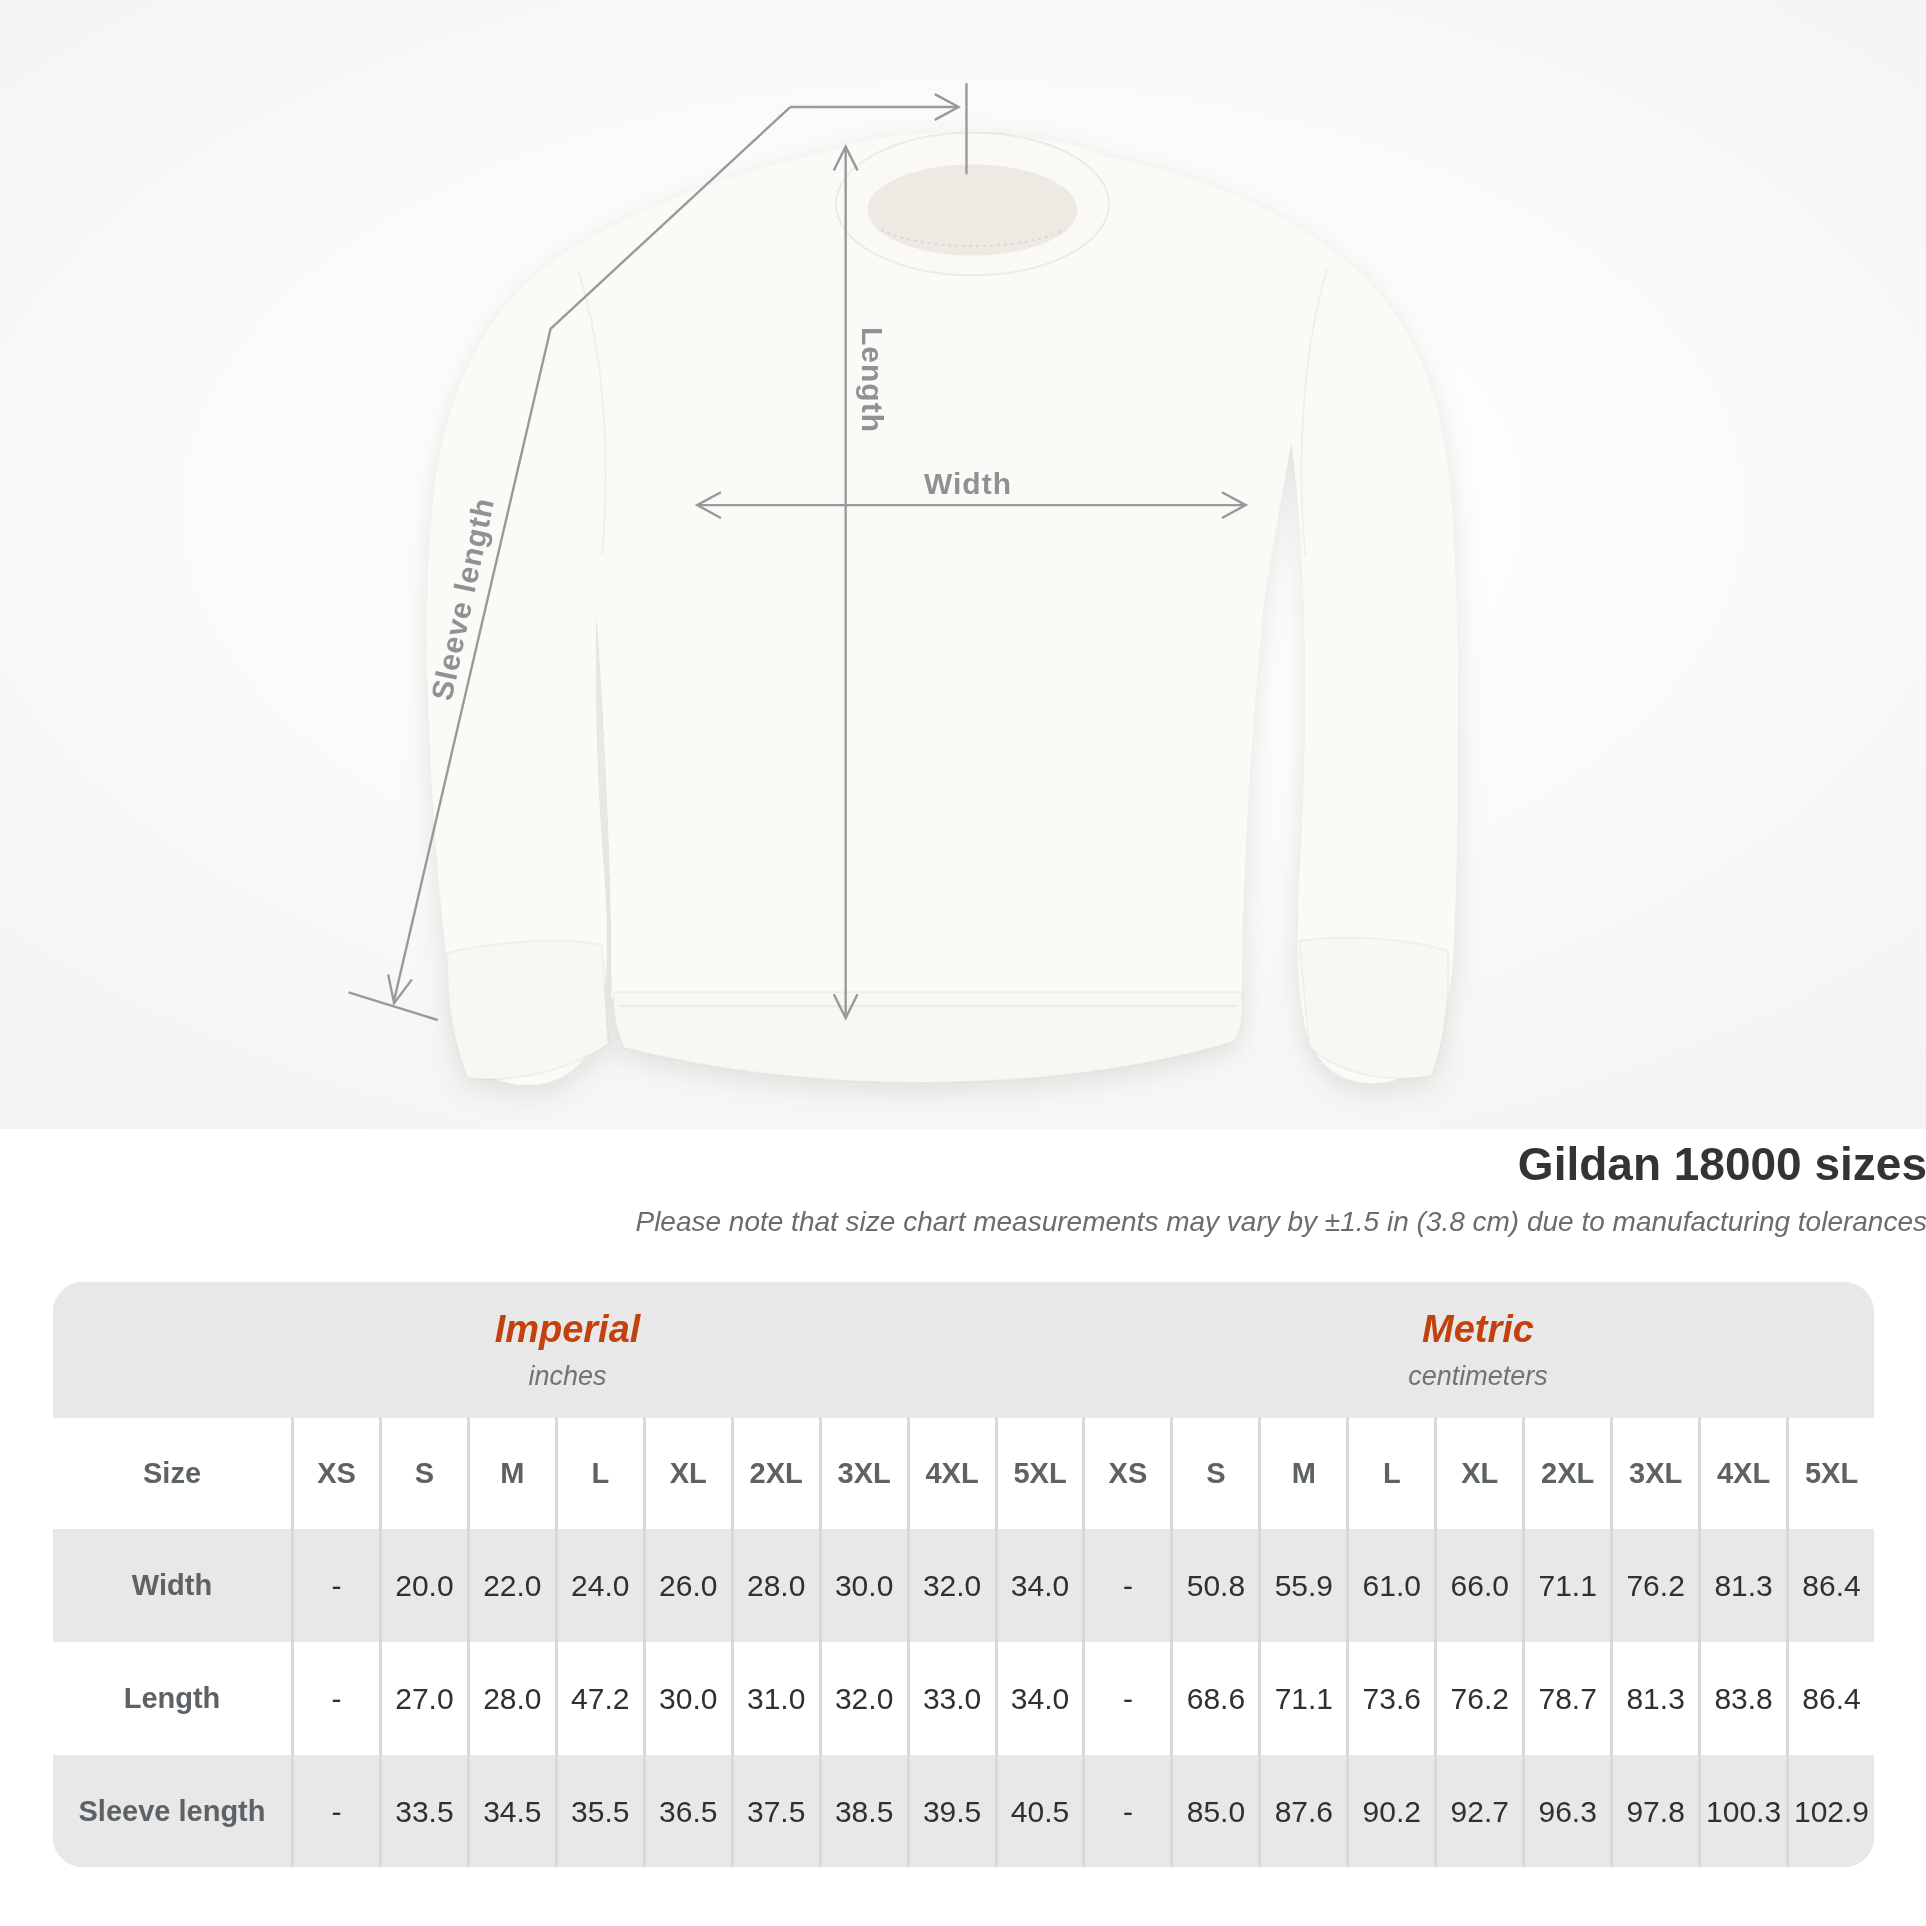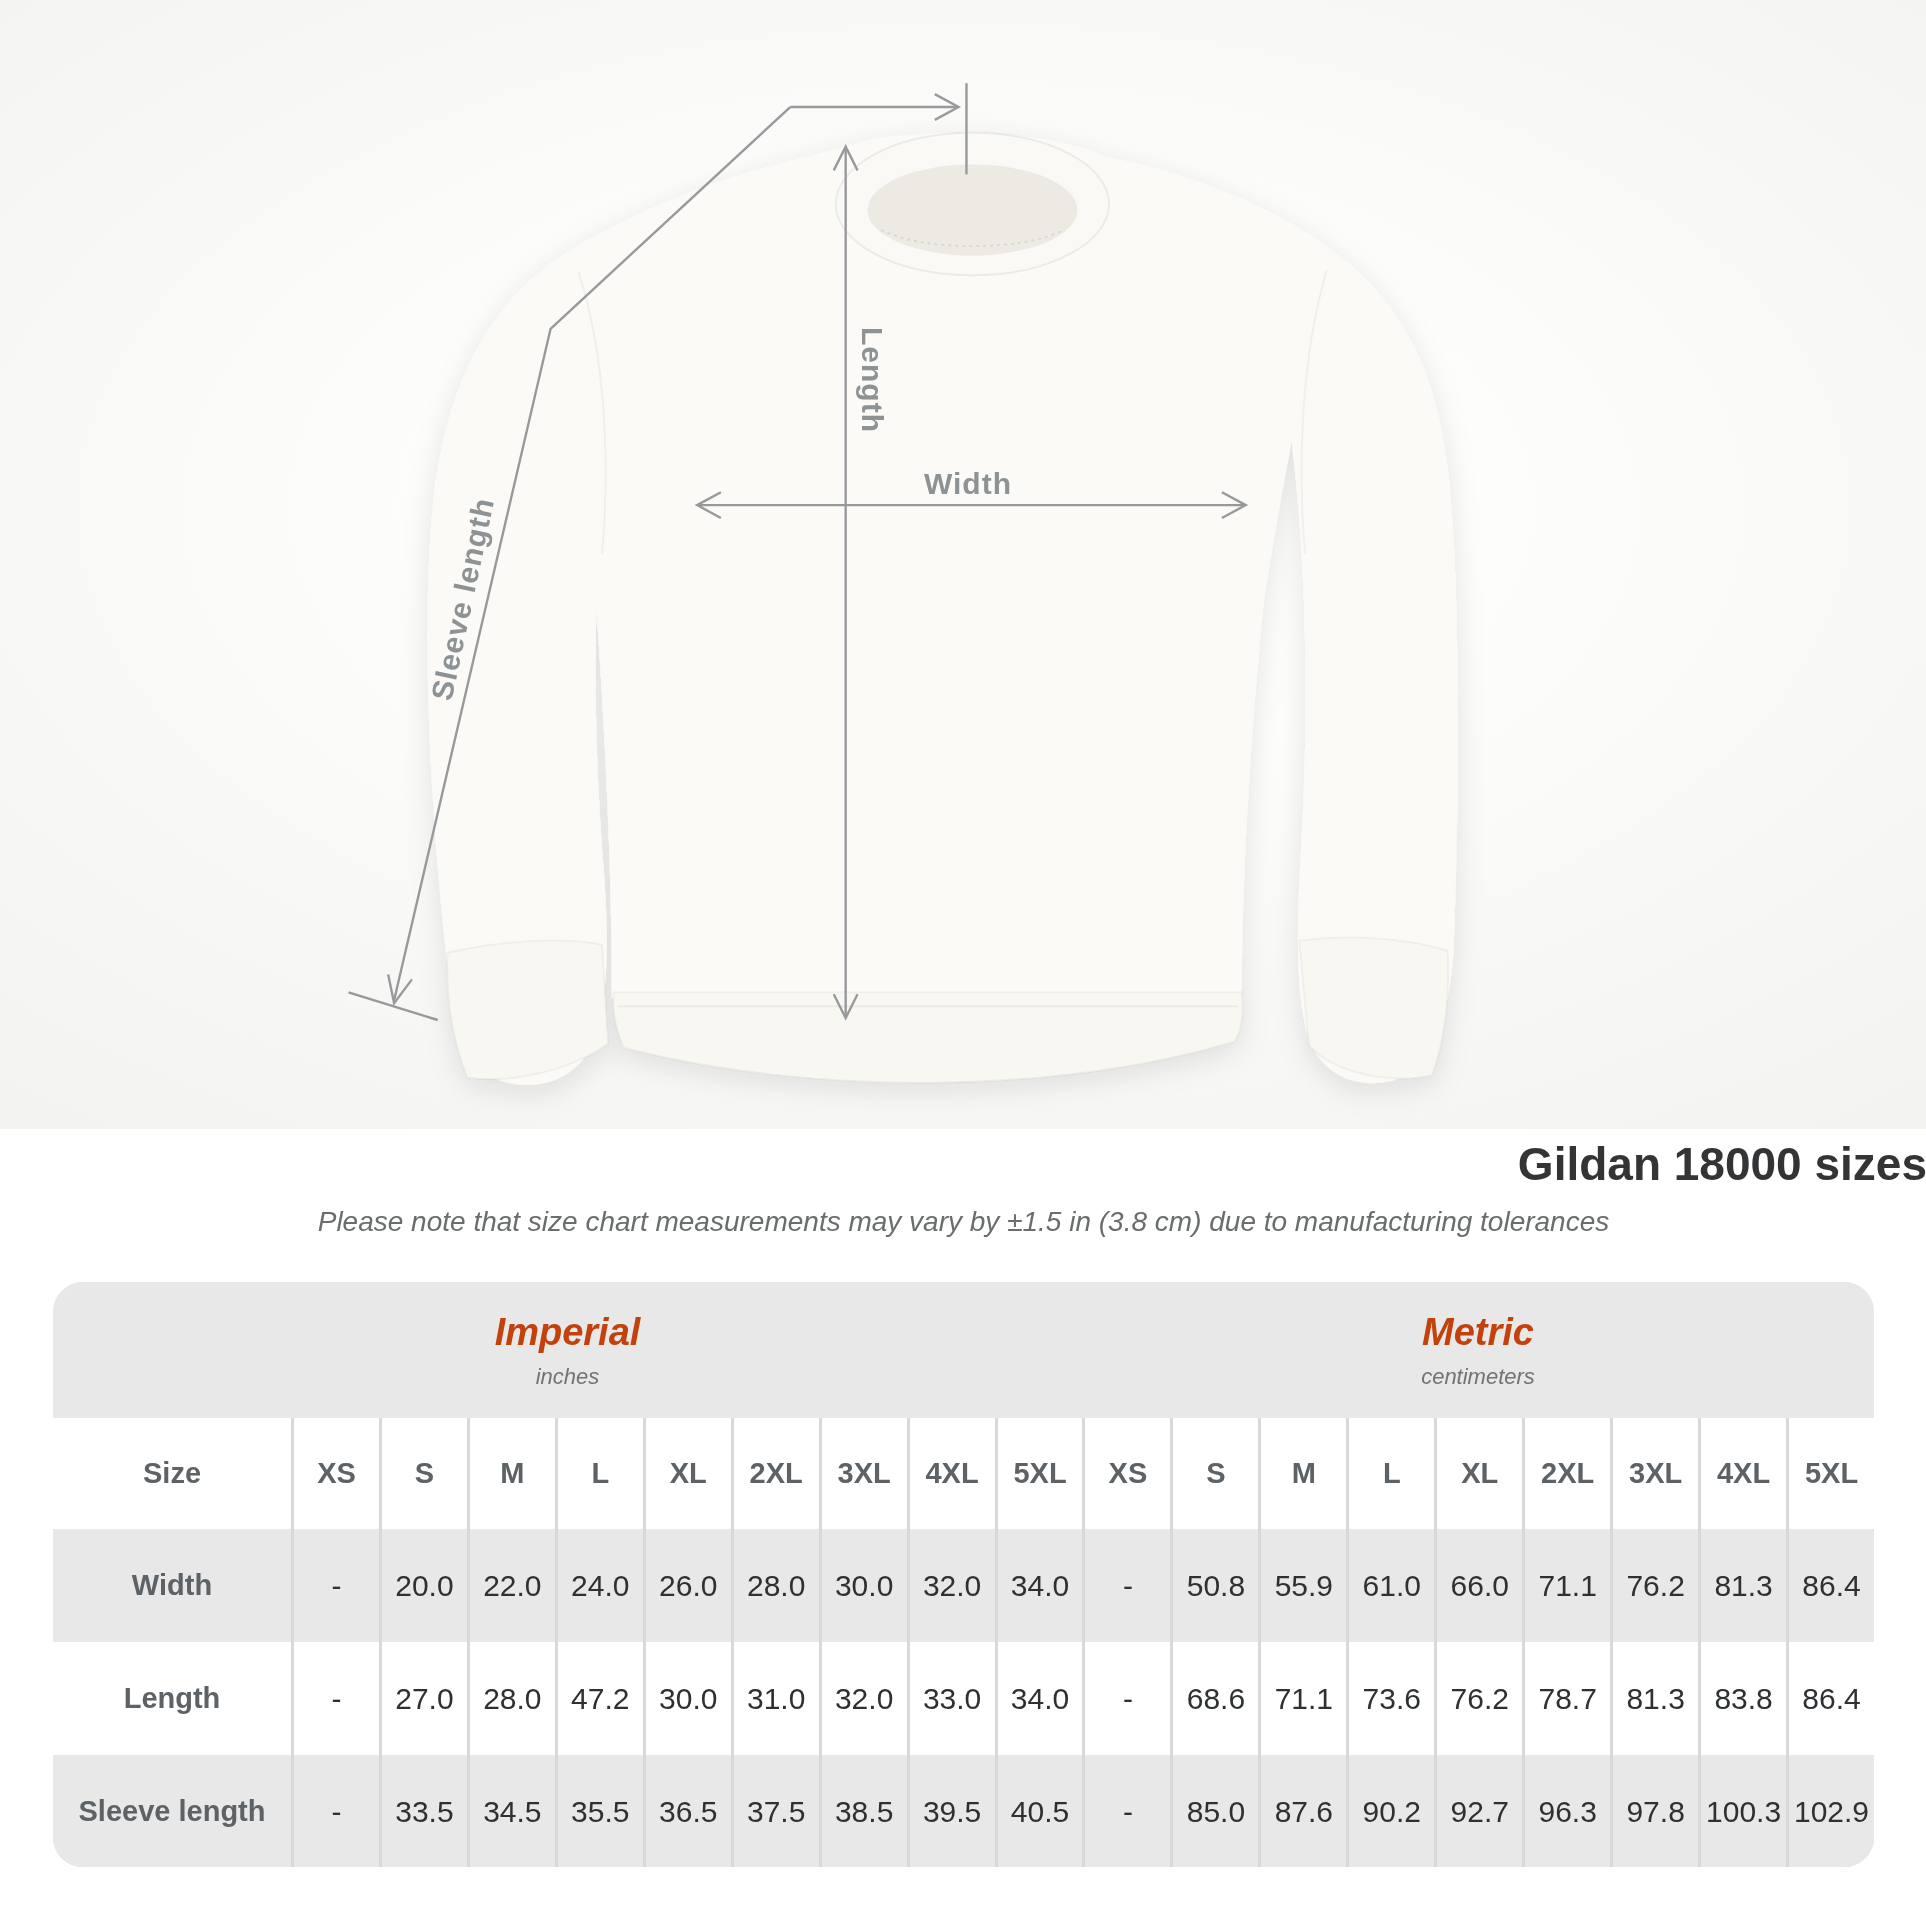--- a/index.html
+++ b/index.html
@@ -19,35 +19,35 @@
   .dim-label.length  { left:889px; top:327px; transform-origin:0 0; transform:rotate(90deg); }
   .dim-label.width   { left:968px; top:484px; transform:translate(-50%,-50%); }
   .dim-label.sleeve  { left:463px; top:599px; transform:translate(-50%,-50%) rotate(-78deg); }
 
   
   .page-title {
     position:absolute; left:0; top:1137px; width:1927px; text-align:right;
     font-size:46px; font-weight:bold; color:#323435;
   }
   .page-subtitle {
-    position:absolute; left:0; top:1206px; width:1927px; text-align:center;
+    position:absolute; left:0; top:1206px; width:1927px; text-align:right;
     font-size:28px; font-style:italic; color:#6a6d6e;
   }
 
   
   .size-table {
     position:absolute; left:53px; top:1282px; width:1821px; height:585px;
     border-radius:30px; overflow:hidden; background:#e9e8e8;
   }
   .band { display:flex; height:136px; background:#e9e8e8; }
   .band-cell { display:flex; flex-direction:column; align-items:center; justify-content:center; }
   .band-cell.imperial { width:1029px; }
   .band-cell.metric   { flex:1; }
   .band-title { font-size:38px; font-weight:bold; font-style:italic; color:#c2410c; }
-  .band-sub   { font-size:22px; font-style:italic; color:#6f7477; margin-top:10px; }
+  .band-sub   { font-size:27px; font-style:italic; color:#6f7477; margin-top:10px; }
 
   .t-row {
     display:grid; grid-template-columns:238px repeat(18,1fr); column-gap:3px;
     background:#d9d8d8; align-items:stretch;
   }
   .t-row.header { height:111px; }
   .t-row.data   { height:113px; }
   .cell {
     display:flex; align-items:center; justify-content:center;
     font-size:30px; color:#2e3133; background:#e9e8e8;

